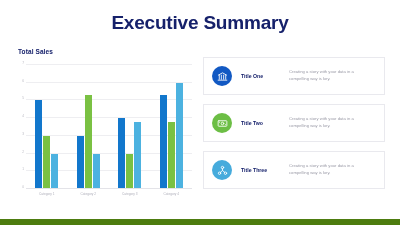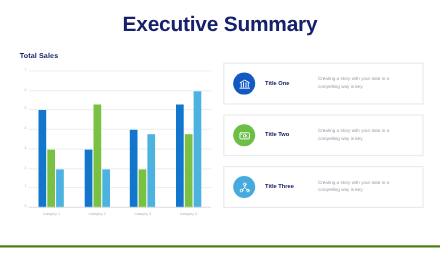--- a/index.html
+++ b/index.html
@@ -13,21 +13,21 @@
     overflow: hidden;
     font-family: "Liberation Sans", sans-serif;
     -webkit-font-smoothing: antialiased;
   }
   #slide {
     position: relative;
     width: 400px;
     height: 225px;
     background: #ffffff;
     box-sizing: border-box;
-    border-bottom: 2px solid #4d7c0f;
+    border-bottom: 6px solid #4d7c0f;
   }
 
   
   #slide-title {
     position: absolute;
     left: 0;
     right: 0;
     top: 13px;
     text-align: center;
     font-size: 19px;

